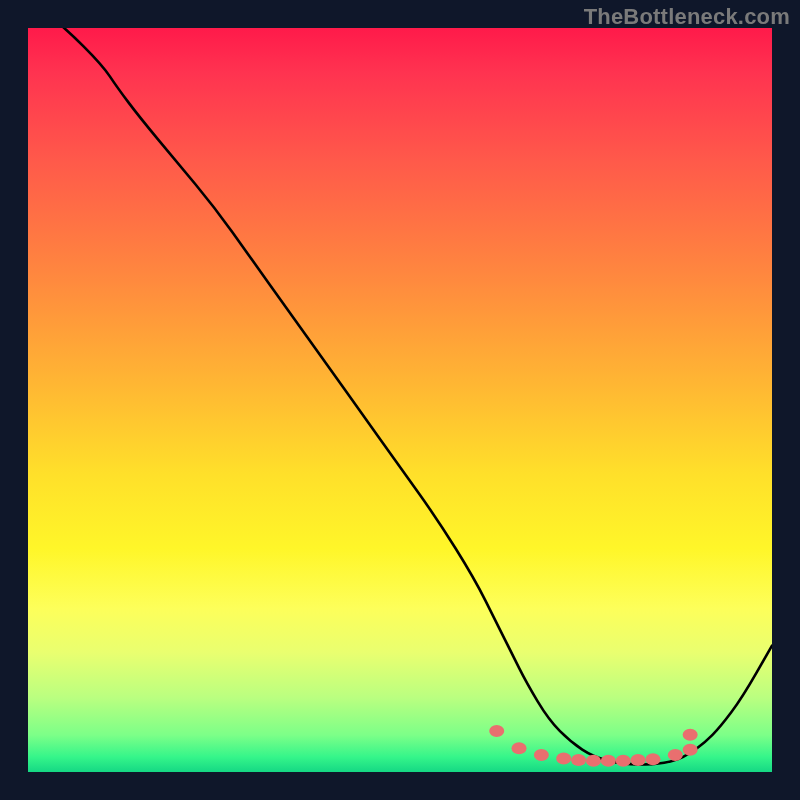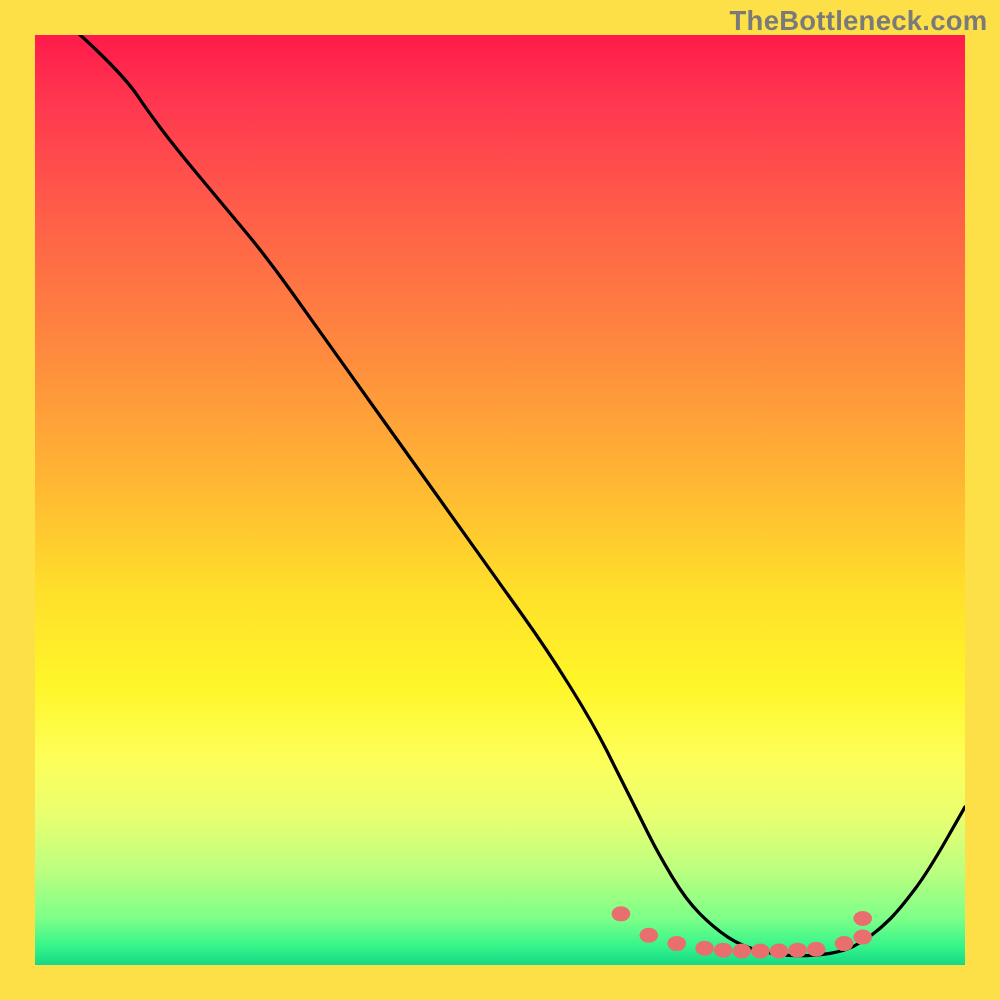--- a/index.html
+++ b/index.html
@@ -1,21 +1,21 @@
 <!DOCTYPE html>
 <html><head>
 <meta charset="utf-8">
 <style>
   * { margin: 0; padding: 0; box-sizing: border-box; }
   html, body { width: 800px; height: 800px; overflow: hidden; background: #000; }
   .frame {
     position: relative;
     width: 800px;
     height: 800px;
-    background: #fde047;
+    background: #0f172a;
   }
   .plot-area {
     position: absolute;
     left: 28px;
     top: 28px;
     width: 744px;
     height: 744px;
     background: linear-gradient(to bottom,
       #ff1a4a 0%,
       #ff3350 6%,

